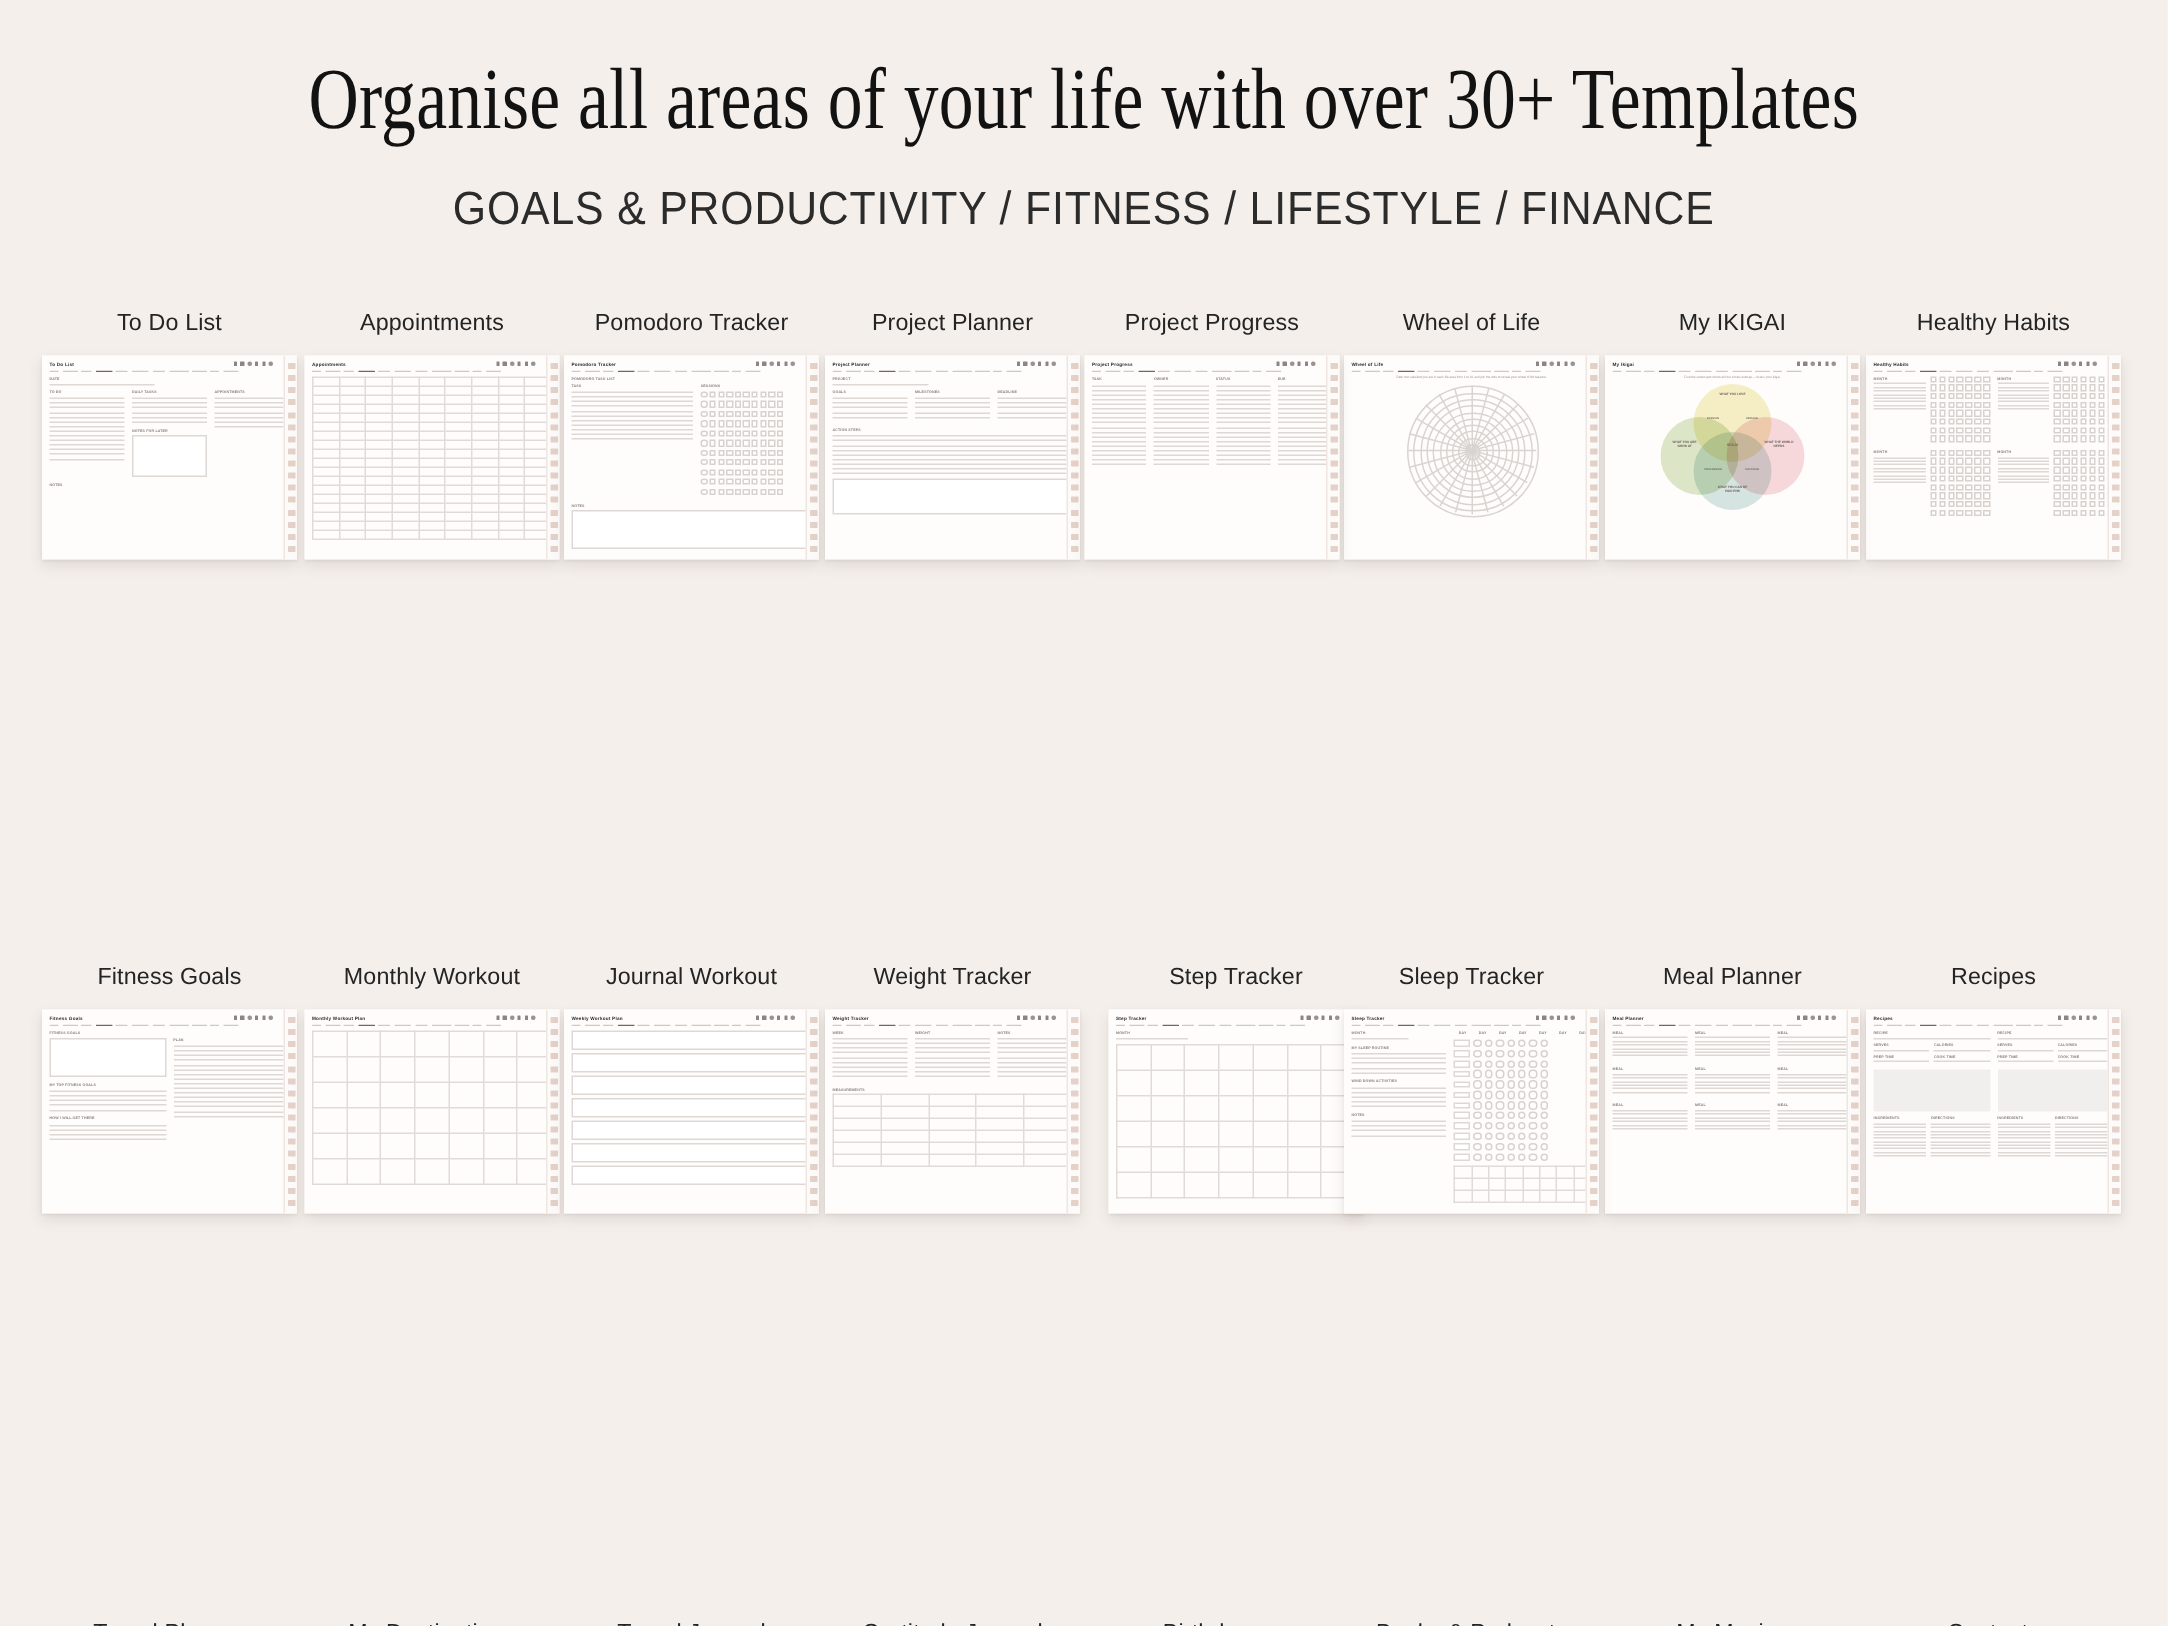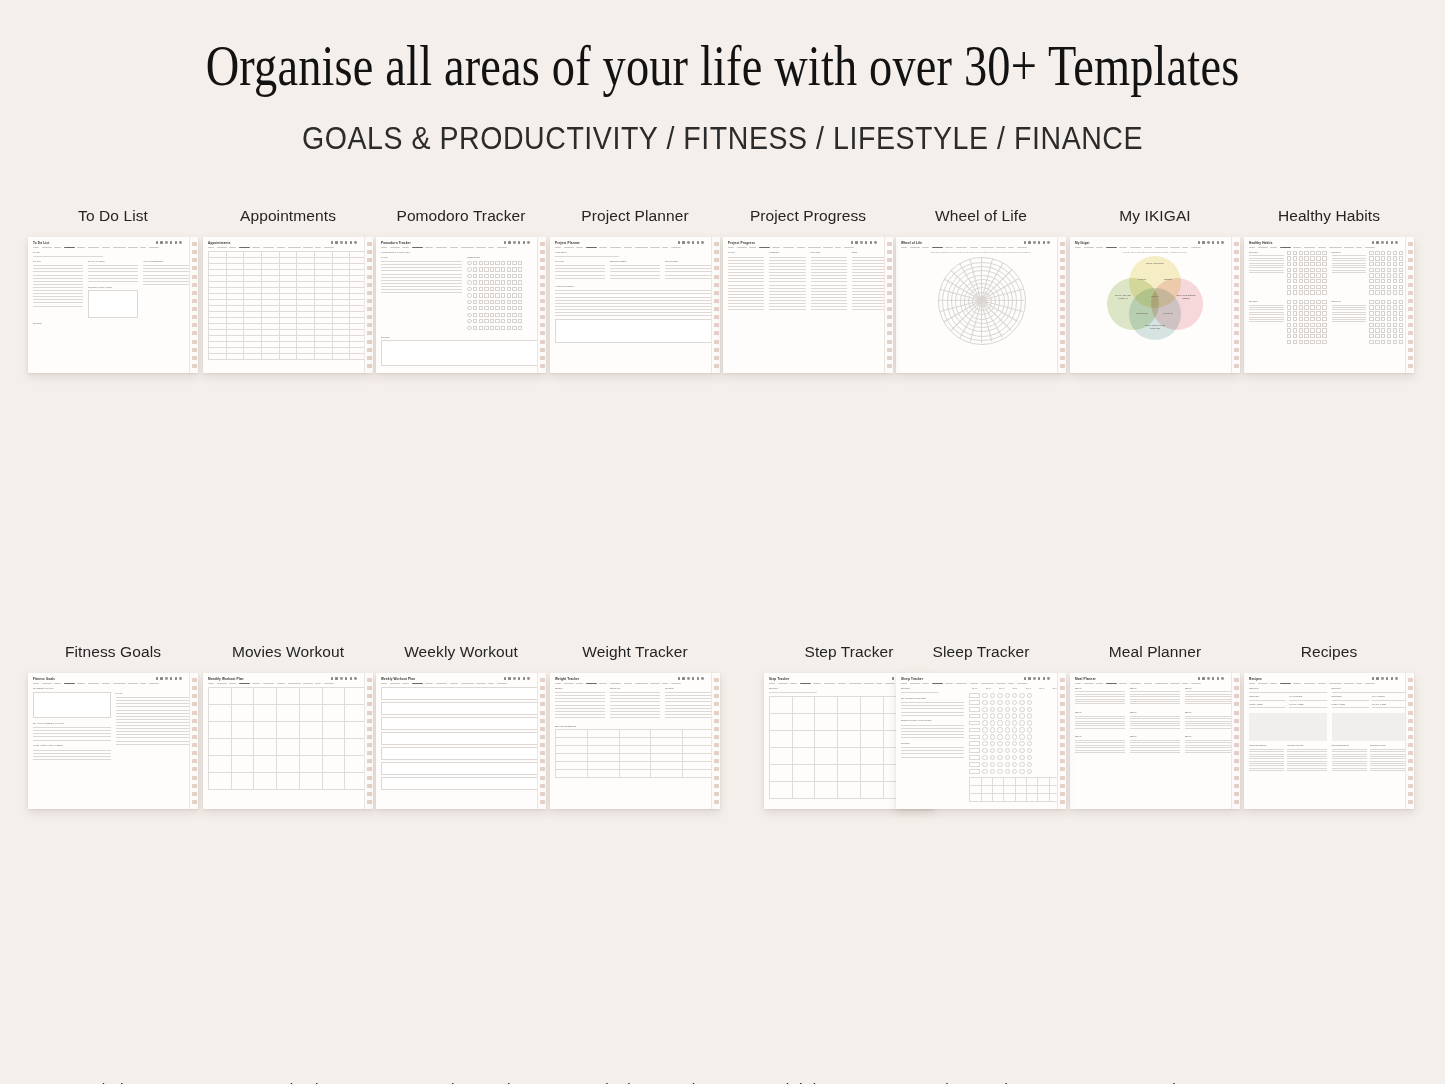--- a/index.html
+++ b/index.html
@@ -1540,21 +1540,21 @@
             <span class="tab"></span>
             <span class="tab"></span>
             <span class="tab"></span>
             <span class="tab"></span>
             <span class="tab"></span>
             <span class="tab"></span>
         </div>
       </div>
     </div>
       <div class="cell" style="left:203px">
-      <div class="cell-label">Movies Workout</div>
+      <div class="cell-label">Monthly Workout</div>
       <div class="card">
         <div class="page">
           <div class="pg-title">Monthly Workout Plan</div>
           <div class="pg-nav">
               <i class="" style="width:7px"></i>
               <i class="" style="width:12px"></i>
               <i class="" style="width:8px"></i>
               <i class="on" style="width:13px"></i>
               <i class="" style="width:9px"></i>
               <i class="" style="width:14px"></i>
@@ -1649,21 +1649,21 @@
             <span class="tab"></span>
             <span class="tab"></span>
             <span class="tab"></span>
             <span class="tab"></span>
             <span class="tab"></span>
             <span class="tab"></span>
         </div>
       </div>
     </div>
       <div class="cell" style="left:376px">
-      <div class="cell-label">Weekly Workout</div>
+      <div class="cell-label">Journal Workout</div>
       <div class="card">
         <div class="page">
           <div class="pg-title">Weekly Workout Plan</div>
           <div class="pg-nav">
               <i class="" style="width:7px"></i>
               <i class="" style="width:12px"></i>
               <i class="" style="width:8px"></i>
               <i class="on" style="width:13px"></i>
               <i class="" style="width:9px"></i>
               <i class="" style="width:14px"></i>
@@ -1854,21 +1854,21 @@
             <span class="tab"></span>
             <span class="tab"></span>
             <span class="tab"></span>
             <span class="tab"></span>
             <span class="tab"></span>
             <span class="tab"></span>
             <span class="tab"></span>
         </div>
       </div>
     </div>
-      <div class="cell" style="left:764px">
+      <div class="cell" style="left:739px">
       <div class="cell-label">Step Tracker</div>
       <div class="card">
         <div class="page">
           <div class="pg-title">Step Tracker</div>
           <div class="pg-nav">
               <i class="" style="width:7px"></i>
               <i class="" style="width:12px"></i>
               <i class="" style="width:8px"></i>
               <i class="on" style="width:13px"></i>
               <i class="" style="width:9px"></i>

